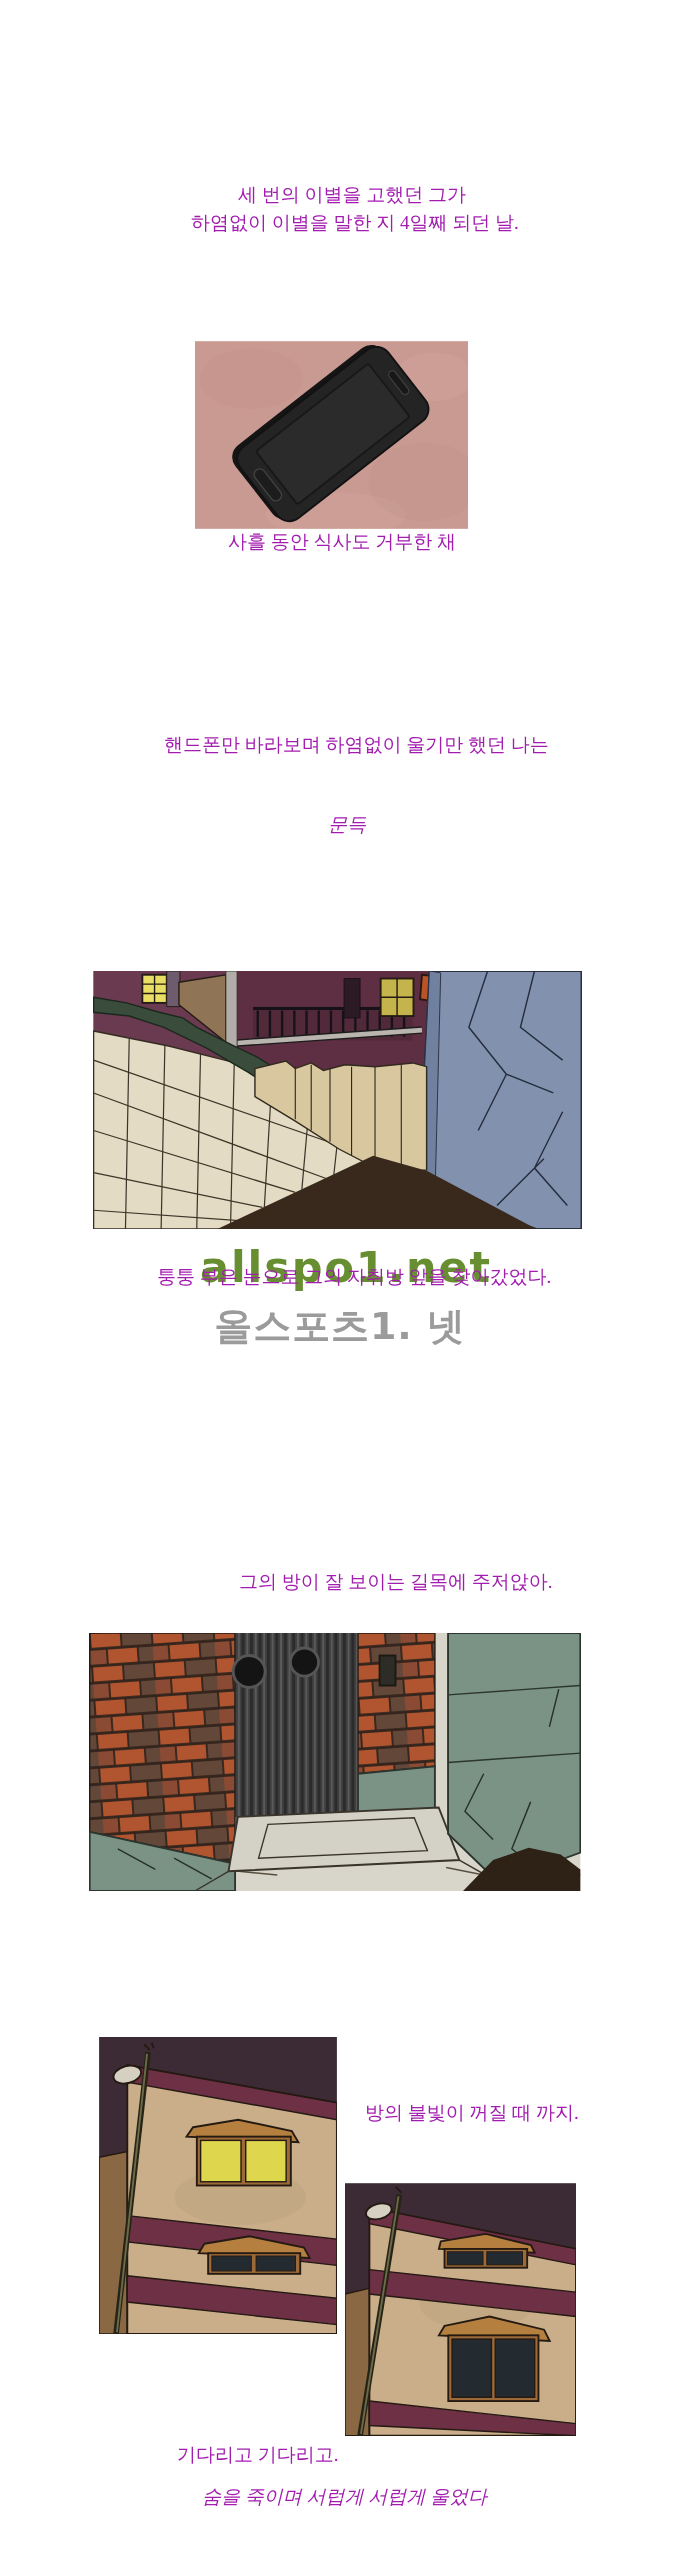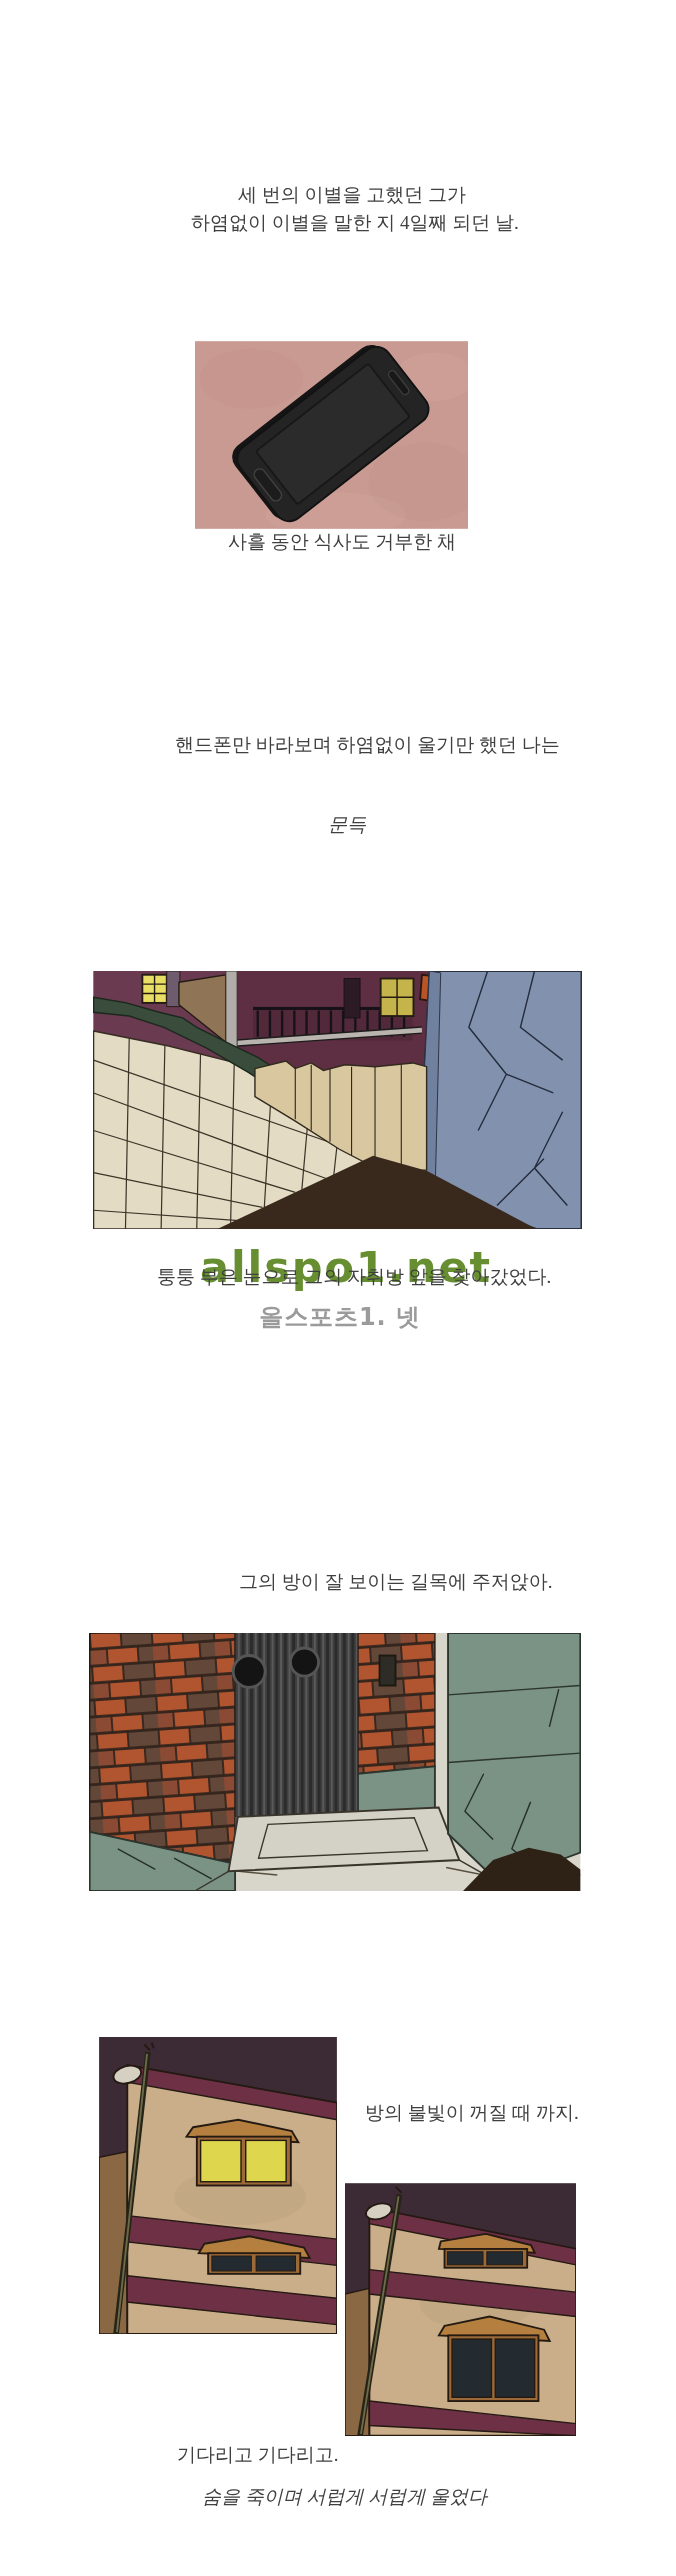--- a/index.html
+++ b/index.html
@@ -3,32 +3,32 @@
 <meta charset="utf-8">
 <style>
   html, body { margin: 0; padding: 0; background: #ffffff; }
   .page {
     position: relative; width: 677px; height: 2576px;
     background: #ffffff; overflow: hidden;
     font-family: "Liberation Serif", "DejaVu Serif", serif;
   }
   .txt {
     position: absolute; white-space: nowrap;
-    font-size: 19px; color: #404040; z-index: 3;
+    font-size: 19px; color: #a21caf; z-index: 3;
   }
   .panel { position: absolute; z-index: 1; }
   .wm-latin {
     position: absolute; z-index: 1; white-space: nowrap;
     font-family: "DejaVu Sans", "Liberation Sans", sans-serif;
     font-weight: bold; font-size: 43px; letter-spacing: 1.9px; opacity: 0.85;
   }
   .wm-korean {
     position: absolute; z-index: 2; white-space: nowrap;
     font-family: "DejaVu Sans", "Liberation Sans", sans-serif;
-    font-weight: bold; font-size: 24px; letter-spacing: 0.9px;
+    font-weight: bold; font-size: 38px; letter-spacing: 0.9px;
   }
   svg { display: block; }
 </style>
 </head>
 <body>
 
 <div class="page">
 
   <div class="txt" style="left:238px; top:182px;">세 번의 이별을 고했던 그가</div>
   <div class="txt" style="left:191px; top:210px;">하염없이 이별을 말한 지 4일째 되던 날.</div>
@@ -44,21 +44,21 @@
         <rect x="-53" y="-97" width="96" height="200" rx="16" fill="#151515"></rect>
         <rect x="-48" y="-100" width="96" height="200" rx="16" stroke="#121212" stroke-width="2" fill="#242424"></rect>
         <rect x="-36" y="-76" width="72" height="152" rx="3" stroke="#181818" stroke-width="2" fill="#2b2b2b"></rect>
         <rect x="-15" y="-93" width="30" height="8" rx="4" fill="#181818" stroke="#3c3c3c" stroke-width="1.5"></rect>
         <rect x="-20" y="82" width="40" height="12" rx="6" fill="#1c1c1c" stroke="#404040" stroke-width="1.5"></rect>
       </g>
     </svg>
   </div>
 
   <div class="txt" style="left:228px; top:529px;">사흘 동안 식사도 거부한 채</div>
-  <div class="txt" style="left:175px; top:732px;">핸드폰만 바라보며 하염없이 울기만 했던 나는</div>
+  <div class="txt" style="left:164px; top:732px;">핸드폰만 바라보며 하염없이 울기만 했던 나는</div>
   <div class="txt" style="left:328px; top:812px;font-style:italic;">문득</div>
 
   <div class="panel" style="left:93px; top:971px; width:489px; height:258px;">
     <svg width="489" height="258" viewBox="0 0 520 275">
       <rect width="520" height="275" fill="#5e2f42"></rect>
       <rect x="0" y="0" width="141" height="130" fill="#6a3a50"></rect>
 
       <g>
         <rect x="52" y="4" width="26" height="30" stroke="#241c14" stroke-width="2" fill="#e8de63"></rect>
         <path d="M65,4 V34 M52,14 H78 M52,24 H78" stroke="#241c14" stroke-width="1.5" fill="none"></path>

